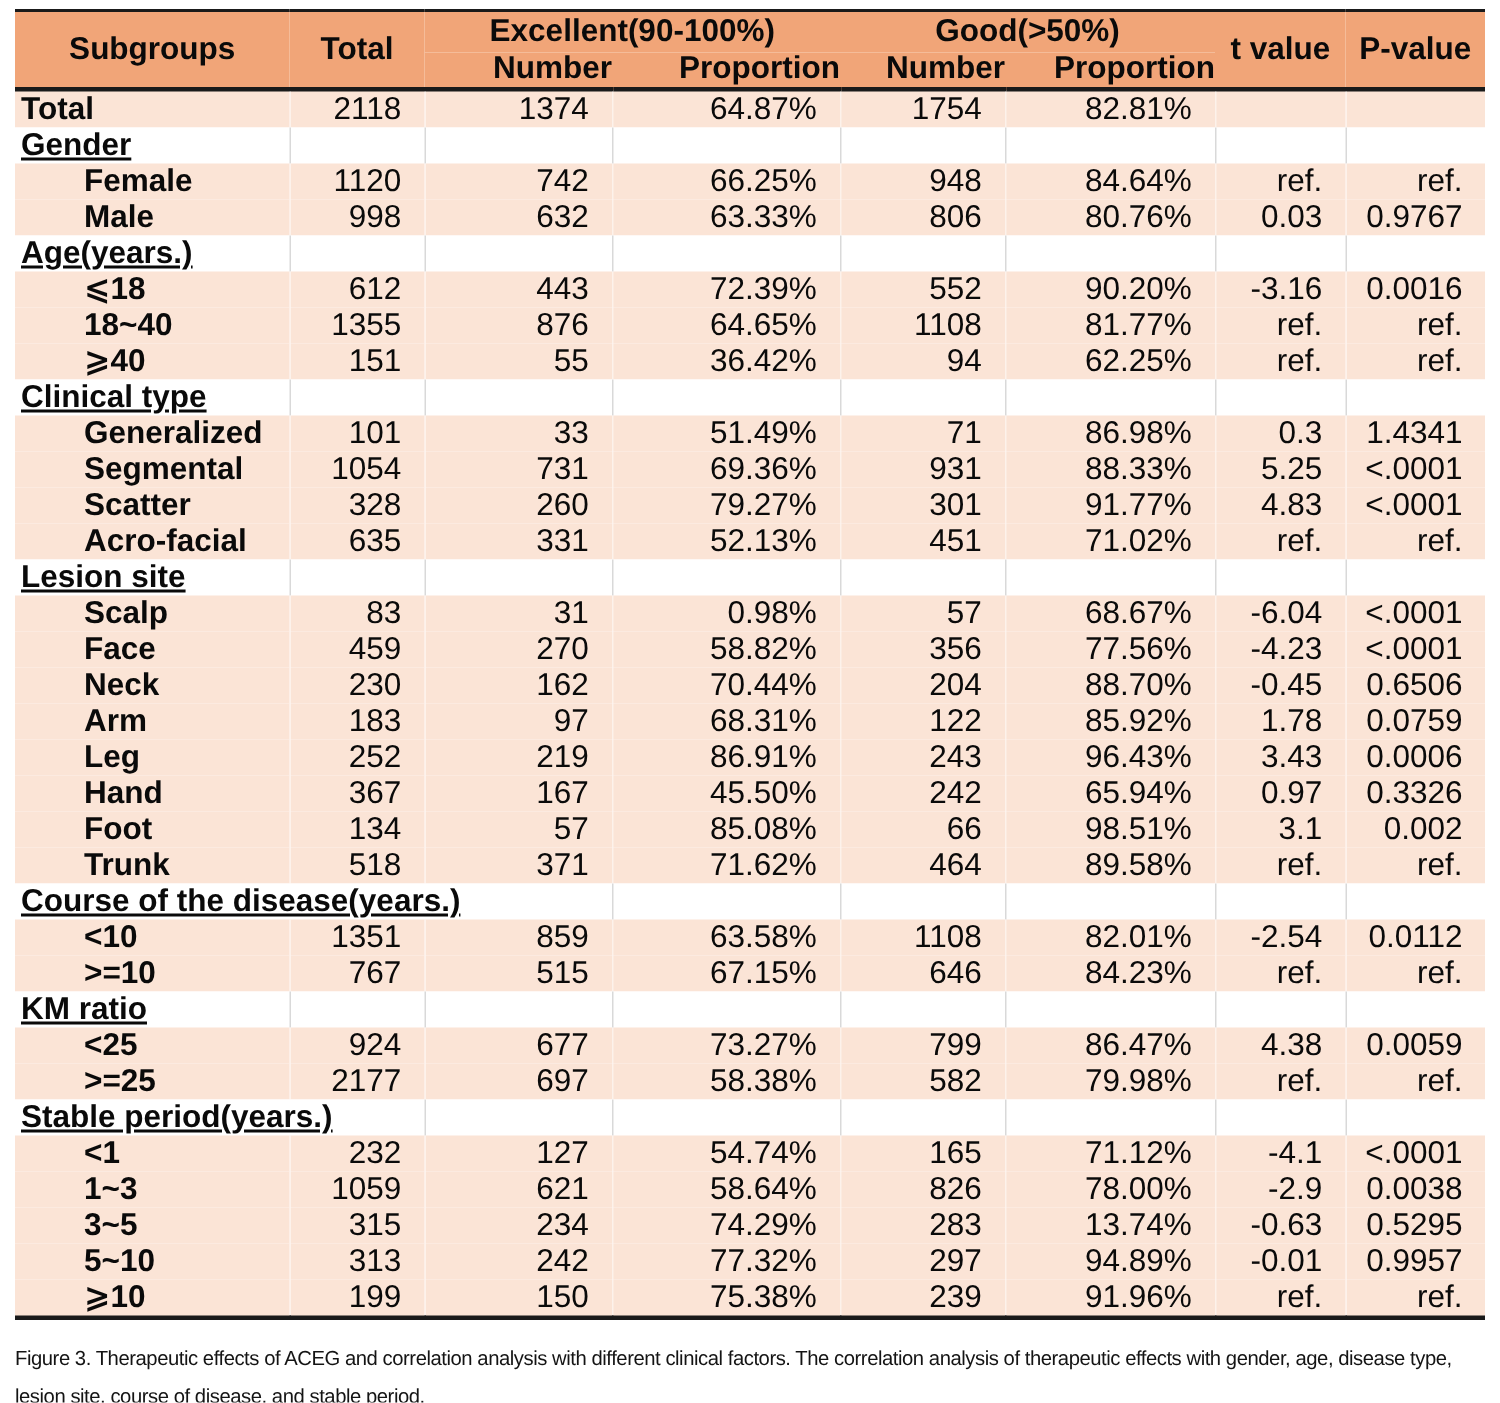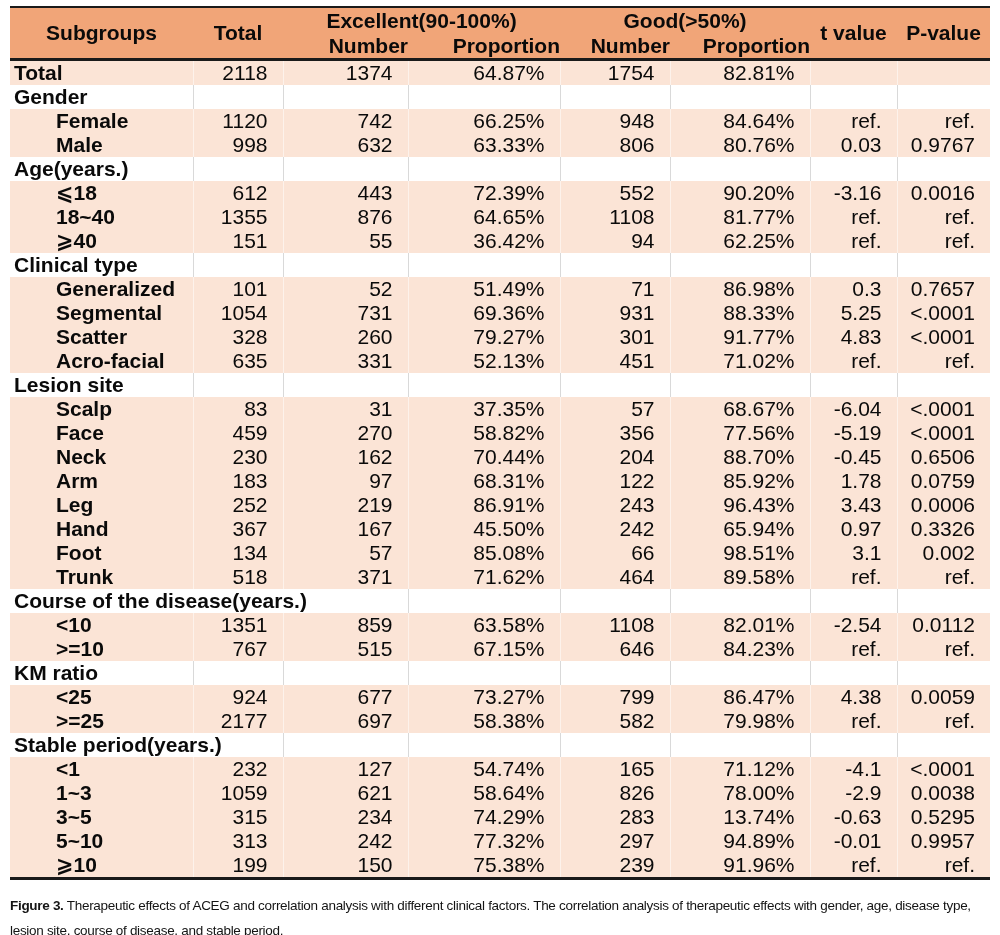--- a/index.html
+++ b/index.html
@@ -29,31 +29,31 @@
   }
   thead tr.h1 th{height:27px;}
   thead tr.h2 th{height:23px;text-align:right;}
   thead tr.h2 th, thead th[rowspan]{border-bottom:3px solid var(--border-dark);}
   tbody td{
     height:24px;font-size:21px;padding:0;vertical-align:middle;
     white-space:nowrap;overflow:visible;line-height:24px;
   }
   tr.row-data td{background:var(--row-bg);}
   tr.row-data td + td{border-left:1px solid rgba(255,255,255,0.5);}
-  tr.row-section td{background:var(--section-bg);}
+  tr.row-section td{background:var(--section-bg);text-decoration:underline;}
   tr.row-section td + td{border-left:1px solid var(--grid-light);}
   td.lbl{font-weight:bold;text-align:left;padding-left:4px;}
   td.lbl.indent{padding-left:46px;}
   td.section-lbl{font-weight:bold;text-align:left;padding-left:4px;}
   td.num{text-align:right;padding-right:15px;font-weight:normal;}
   .caption{
     margin:13px 0 0 0;width:982px;
     font-size:13.5px;line-height:25px;letter-spacing:-0.3px;color:#141414;
   }
-  .caption b{font-weight:bold;}
+  .caption b{font-weight:normal;}
 </style>
 </head>
 <body>
 
 <div class="fig-wrap">
   <table class="fig-table">
     <colgroup>
       <col style="width:183px">
         <col style="width:90px">
         <col style="width:125px">
@@ -166,26 +166,26 @@
           <td></td>
           <td></td>
           <td></td>
           <td></td>
           <td></td>
           <td></td>
         </tr>
         <tr class="row-data">
           <td class="lbl indent">Generalized</td>
           <td class="num">101</td>
-          <td class="num">52</td>
+          <td class="num">33</td>
           <td class="num">51.49%</td>
           <td class="num">71</td>
           <td class="num">86.98%</td>
           <td class="num">0.3</td>
-          <td class="num">0.7657</td>
+          <td class="num">1.4341</td>
         </tr>
         <tr class="row-data">
           <td class="lbl indent">Segmental</td>
           <td class="num">1054</td>
           <td class="num">731</td>
           <td class="num">69.36%</td>
           <td class="num">931</td>
           <td class="num">88.33%</td>
           <td class="num">5.25</td>
           <td class="num">&lt;.0001</td>
@@ -217,34 +217,34 @@
           <td></td>
           <td></td>
           <td></td>
           <td></td>
           <td></td>
         </tr>
         <tr class="row-data">
           <td class="lbl indent">Scalp</td>
           <td class="num">83</td>
           <td class="num">31</td>
-          <td class="num">37.35%</td>
+          <td class="num">0.98%</td>
           <td class="num">57</td>
           <td class="num">68.67%</td>
           <td class="num">-6.04</td>
           <td class="num">&lt;.0001</td>
         </tr>
         <tr class="row-data">
           <td class="lbl indent">Face</td>
           <td class="num">459</td>
           <td class="num">270</td>
           <td class="num">58.82%</td>
           <td class="num">356</td>
           <td class="num">77.56%</td>
-          <td class="num">-5.19</td>
+          <td class="num">-4.23</td>
           <td class="num">&lt;.0001</td>
         </tr>
         <tr class="row-data">
           <td class="lbl indent">Neck</td>
           <td class="num">230</td>
           <td class="num">162</td>
           <td class="num">70.44%</td>
           <td class="num">204</td>
           <td class="num">88.70%</td>
           <td class="num">-0.45</td>

